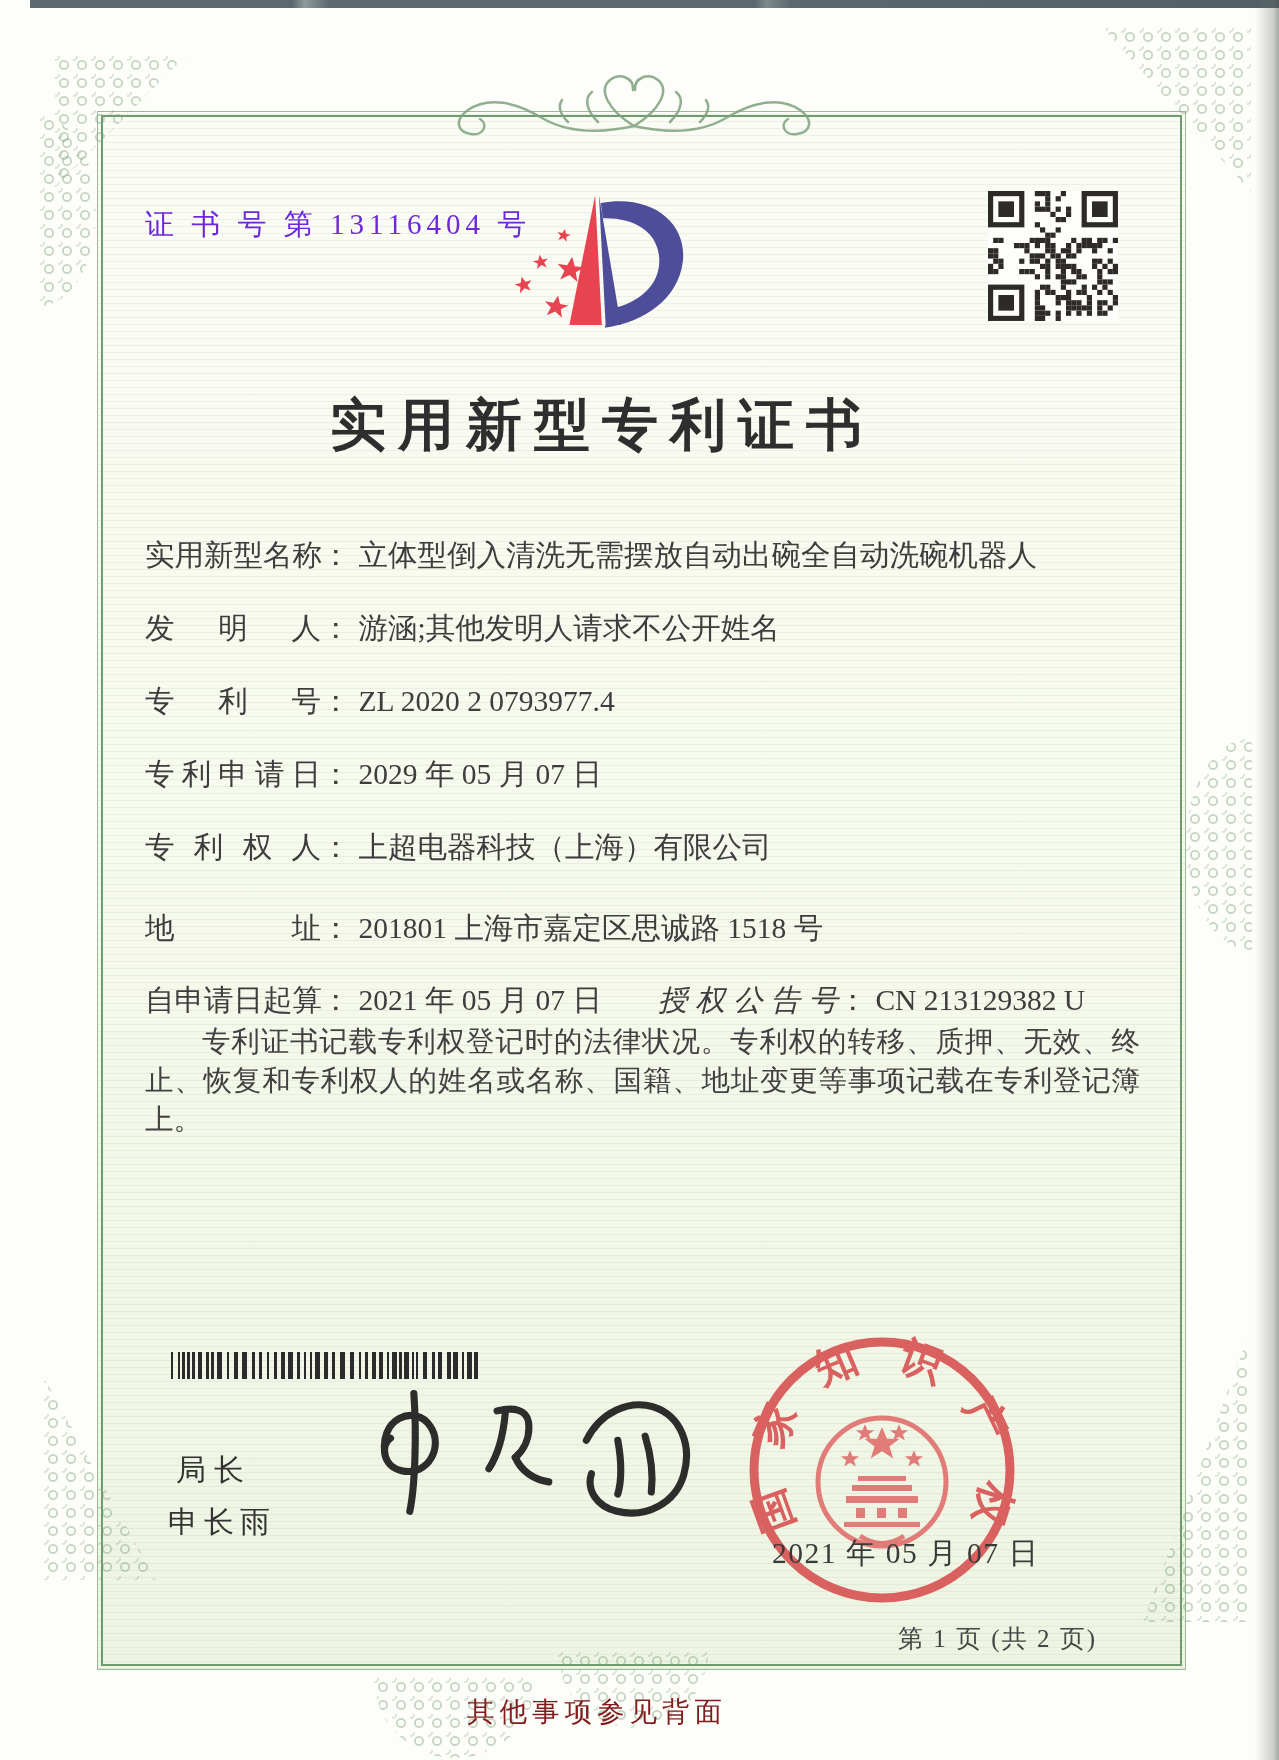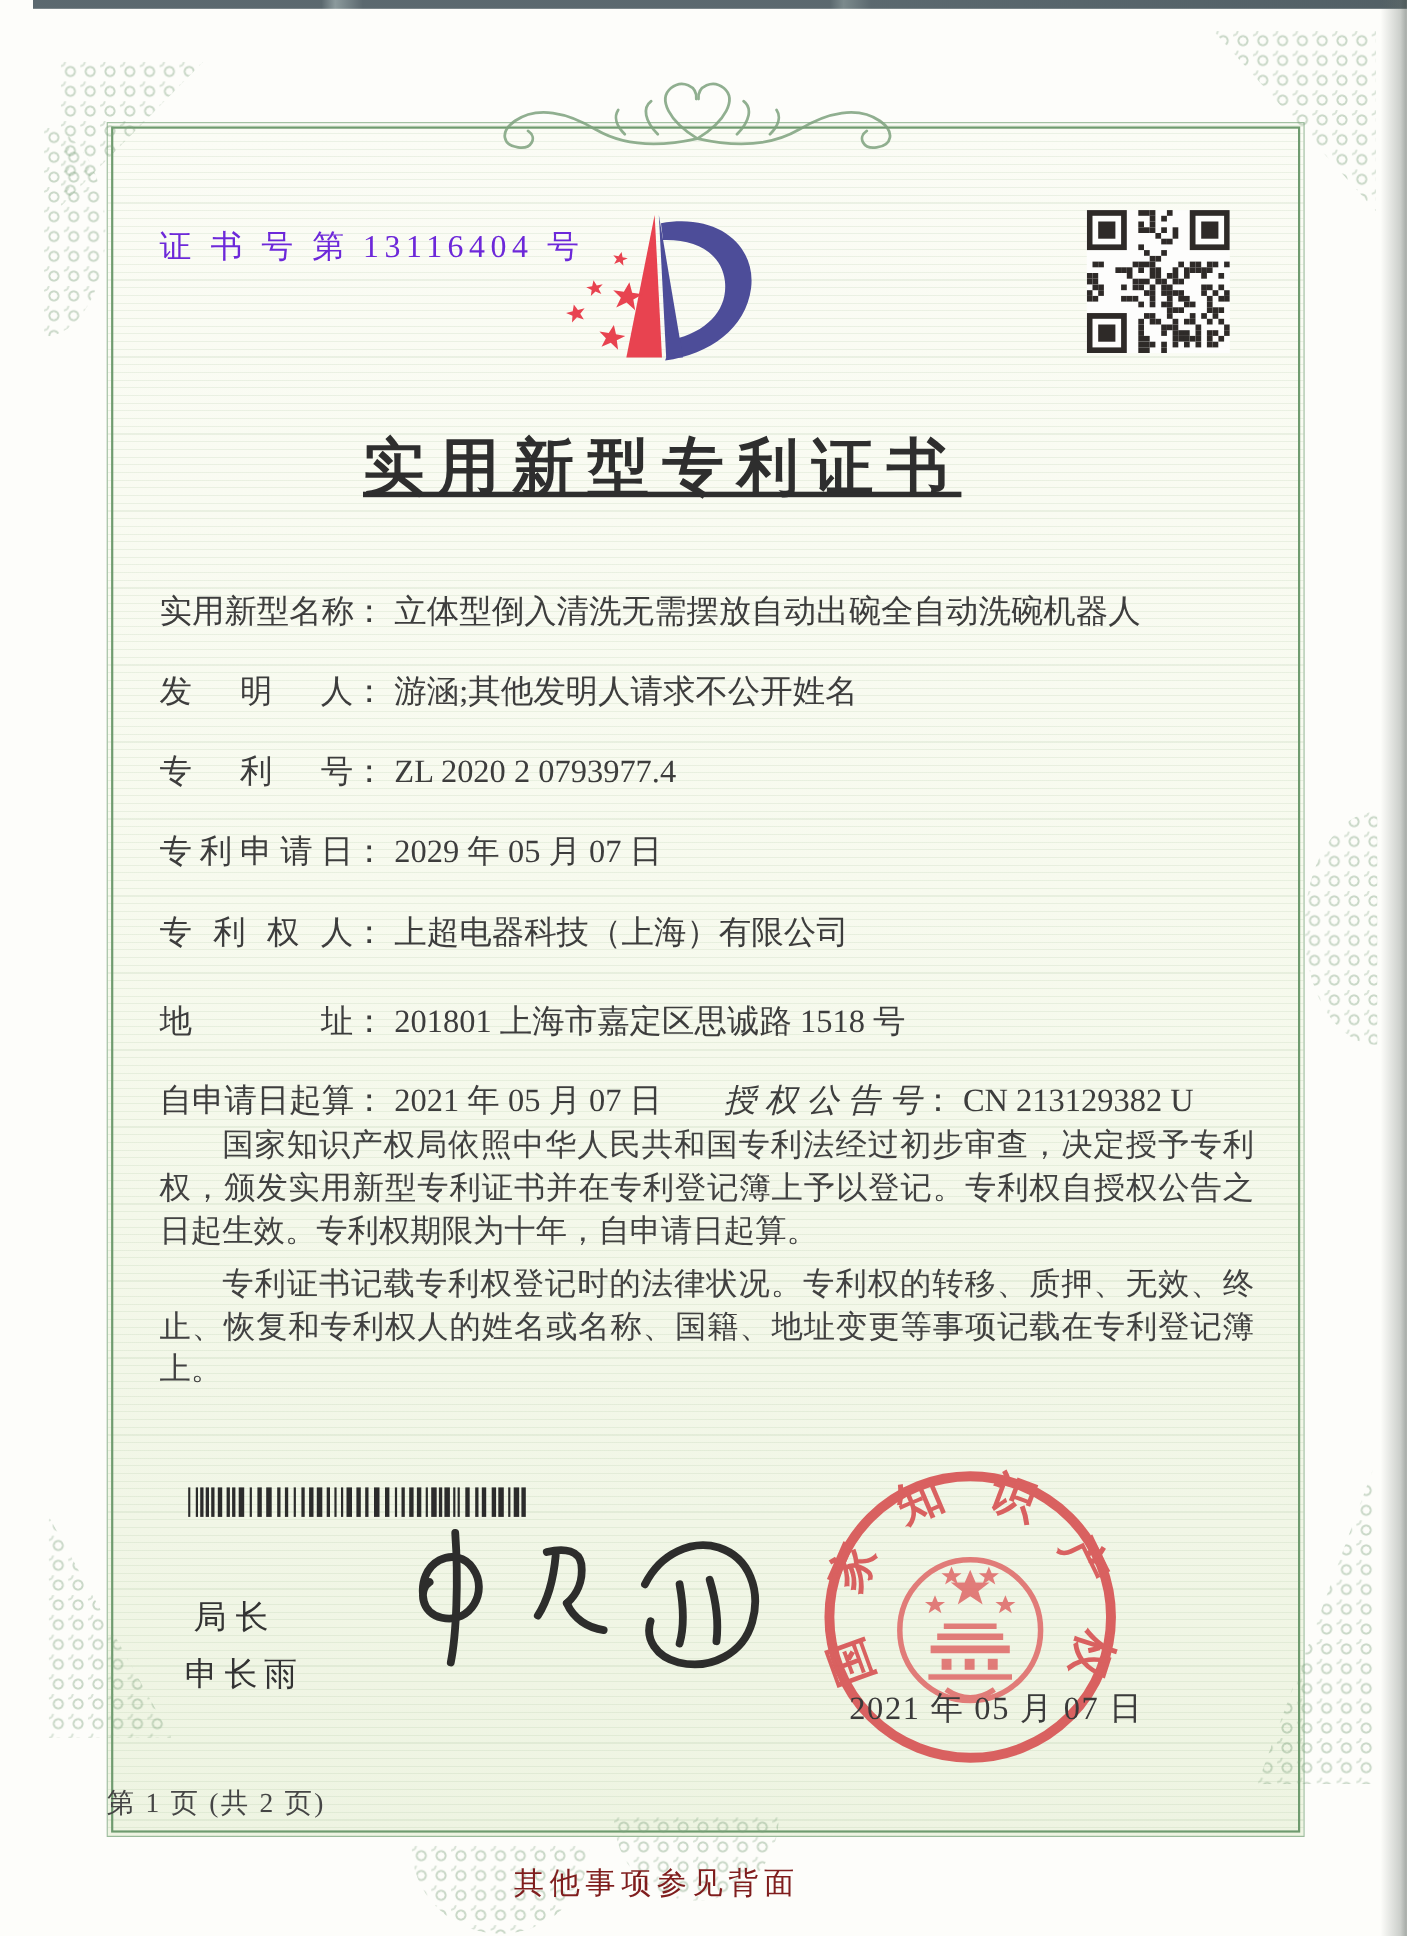--- a/index.html
+++ b/index.html
@@ -35,38 +35,38 @@
   .lace.br{left:1143px;top:1328px;width:108px;height:294px;clip-path:polygon(100% 0,100% 100%,0 100%);}
   .lace.bc1{left:374px;top:1678px;width:162px;height:80px;clip-path:ellipse(50% 100% at 50% 0%);}
   .lace.bc2{left:558px;top:1652px;width:150px;height:76px;clip-path:ellipse(50% 100% at 50% 0%);}
   .ornament-top{position:absolute;left:448px;top:70px;z-index:3;}
   
   .cert-no{position:absolute;left:145px;top:205px;z-index:2;
     font-size:29px;letter-spacing:5px;color:#6d28d9;white-space:nowrap;}
   .logo{position:absolute;left:498px;top:182px;z-index:2;}
   .qr{position:absolute;left:988px;top:191px;width:130px;height:130px;z-index:2;background:#fdfdfc;}
   .cert-title{position:absolute;left:97px;top:388px;width:1010px;z-index:2;text-align:center;
-    font-size:56px;font-weight:700;letter-spacing:12px;color:#2e2e2e;white-space:nowrap;text-decoration:underline;}
+    font-size:56px;font-weight:700;letter-spacing:12px;color:#2e2e2e;white-space:nowrap;}
   .frow{position:absolute;left:145px;z-index:2;font-size:29.5px;color:#3d3d3d;white-space:nowrap;}
   .flabel{display:inline-block;width:176px;text-align:justify;text-align-last:justify;text-justify:inter-ideograph;}
   .flabel2{display:inline-block;width:180px;text-align:justify;text-align-last:justify;margin-left:56px;font-style:italic;}
   .fcolon{display:inline-block;margin-right:8px;}
   .paras{position:absolute;left:145px;top:1022px;width:995px;z-index:2;
     font-size:28.5px;line-height:39px;color:#414141;text-align:justify;}
   .paras p{margin:0 0 9px 0;text-indent:2em;}
   .barcode{position:absolute;left:171px;top:1352px;width:311px;height:27px;z-index:2;}
   .sig-title{position:absolute;left:176px;top:1450px;z-index:2;font-size:30px;letter-spacing:8px;color:#333;
     font-family:"Liberation Sans","DejaVu Sans",sans-serif;}
   .sig-name{position:absolute;left:168px;top:1502px;z-index:2;font-size:30px;letter-spacing:6px;color:#333;
     font-family:Liberation Mono, monospace;}
   .signature{position:absolute;left:355px;top:1376px;z-index:2;}
   .seal{position:absolute;left:744px;top:1332px;width:276px;height:276px;z-index:2;opacity:.92;}
   .seal-date{position:absolute;left:772px;top:1534px;z-index:3;font-size:29.5px;letter-spacing:1.5px;
     color:#3a3a3a;white-space:nowrap;}
-  .page-indicator{position:absolute;left:97px;top:1622px;width:1000px;z-index:2;text-align:left;
+  .page-indicator{position:absolute;left:97px;top:1622px;width:1000px;z-index:2;text-align:right;
     font-size:25px;letter-spacing:2px;color:#454545;}
   .reverse-note{position:absolute;left:97px;top:1694px;width:1000px;z-index:2;text-align:center;
     font-size:27.5px;letter-spacing:5px;color:#7f1d1d;}
 </style>
 </head>
 <body>
 
 <div class="page">
 
   <svg width="0" height="0" style="position:absolute" aria-hidden="true">
@@ -317,21 +317,20 @@
     <span class="flabel">专利权人</span><span class="fcolon">：</span><span class="fvalue">上超电器科技（上海）有限公司</span>
   </div>
   <div class="frow" style="top:909px">
     <span class="flabel">地址</span><span class="fcolon">：</span><span class="fvalue">201801 上海市嘉定区思诚路 1518 号</span>
   </div>
   <div class="frow" style="top:981px">
     <span class="flabel">自申请日起算</span><span class="fcolon">：</span><span class="fvalue">2021 年 05 月 07 日</span><span class="flabel2">授权公告号</span><span class="fcolon">：</span><span class="fvalue">CN 213129382 U</span>
   </div>
 
   <div class="paras">
-    <p>国家知识产权局依照中华人民共和国专利法经过初步审查，决定授予专利权，颁发实用新型专利证书并在专利登记簿上予以登记。专利权自授权公告之日起生效。专利权期限为十年，自申请日起算。</p>
     <p>专利证书记载专利权登记时的法律状况。专利权的转移、质押、无效、终止、恢复和专利权人的姓名或名称、国籍、地址变更等事项记载在专利登记簿上。</p>
   </div>
 
   <div class="barcode" id="barcode"><svg width="311" height="27" viewBox="0 0 311 27" fill="#2b2b2b">
         <rect x="0" y="0" width="2" height="27"></rect>
         <rect x="7" y="0" width="2" height="27"></rect>
         <rect x="11" y="0" width="3" height="27"></rect>
         <rect x="16" y="0" width="3" height="27"></rect>
         <rect x="21" y="0" width="3" height="27"></rect>
         <rect x="27" y="0" width="4" height="27"></rect>

